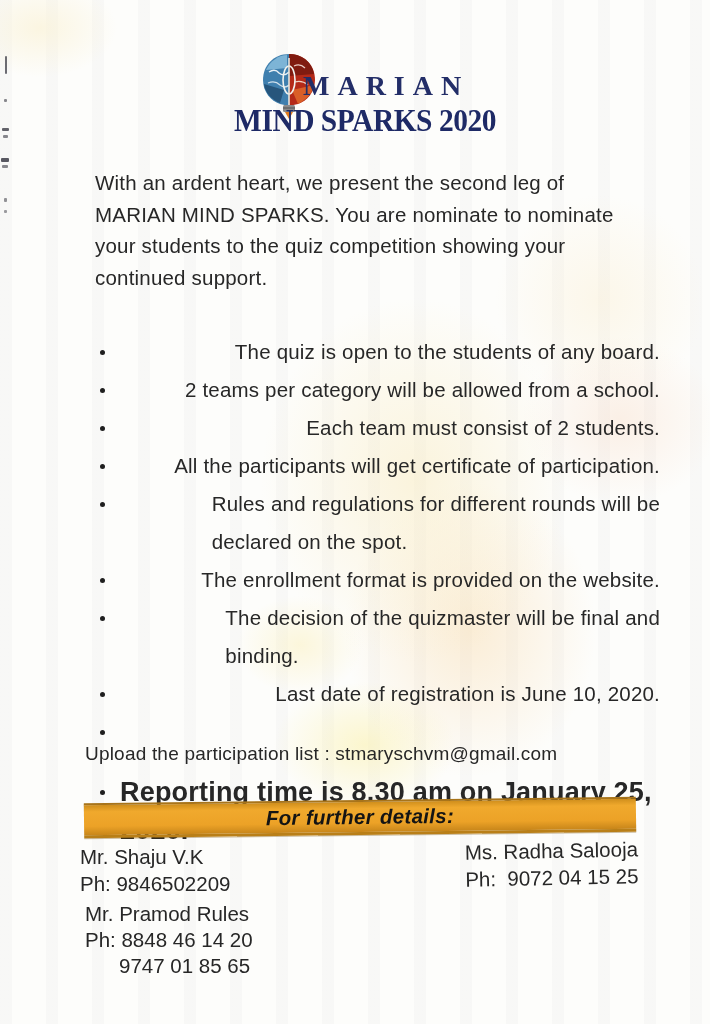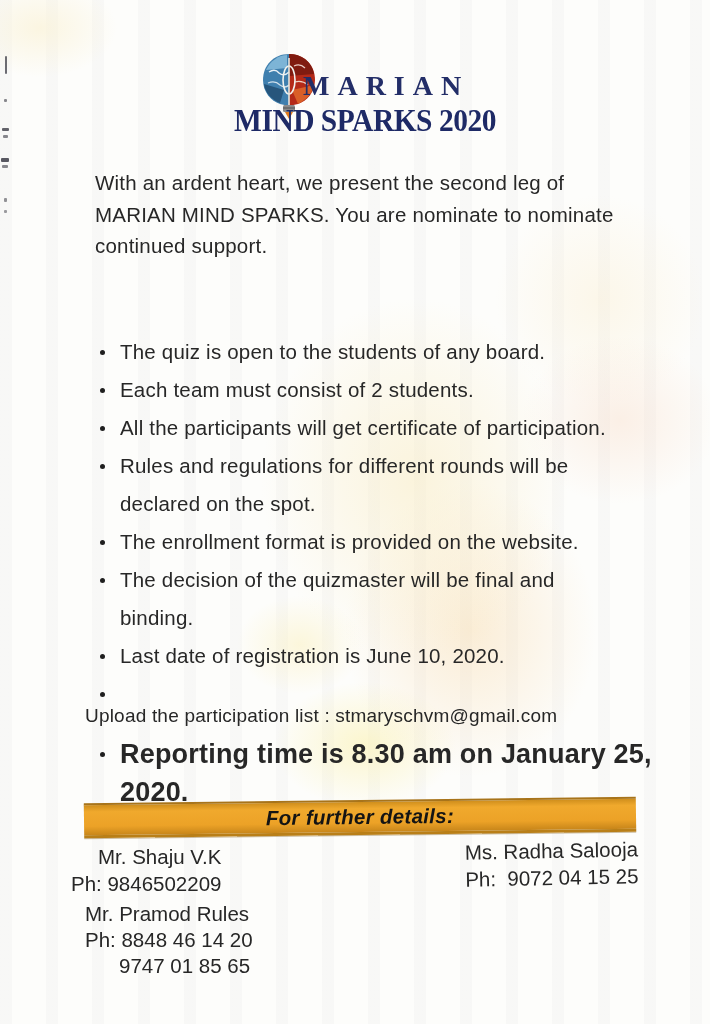--- a/index.html
+++ b/index.html
@@ -43,21 +43,21 @@
     color:#1e2a66;
   }
 
   
   .intro{position:absolute;left:95px;top:167px;width:570px;
     font-size:20.5px;line-height:31.5px;letter-spacing:0.2px;}
 
   
   .rules{position:absolute;left:85px;top:333px;width:575px;
     list-style:none;margin:0;padding:0;}
-  .rules li{display:flex;line-height:38px;font-size:20.5px;letter-spacing:0.2px;}
+  .rules li{display:flex;line-height:38px;font-size:20.5px;letter-spacing:0.2px;justify-content:space-between;}
   .rules .dot{flex:none;width:5px;height:5px;border-radius:50%;
     background:#1f1f1f;margin:17px 15px 0 15px;}
   .rules .bl{display:block;}
   .rules li.small{font-size:19px;flex-direction:column;}
   .rules li.strong{font-weight:700;font-size:27px;}
 
   
   .banner{
     position:absolute;left:84px;top:800px;width:552px;height:30px;
     transform:rotate(-0.7deg);
@@ -68,21 +68,21 @@
     display:flex;align-items:center;justify-content:center;
   }
   .banner .label{
     font-weight:700;font-style:italic;font-size:20.5px;color:#141414;
     letter-spacing:0.3px;
   }
 
   
   .contact{position:absolute;font-size:20.5px;line-height:27px;}
   .contact .phone, .contact .phone2{white-space:pre;}
-  .contact.c1{left:71px;top:843px;text-align:right;}
+  .contact.c1{left:80px;top:843px;}
   .contact.c2{left:465px;top:837px;transform:rotate(-1.1deg);}
   .contact.c3{left:85px;top:901px;line-height:26px;}
   .contact .phone2{padding-left:34px;display:block;}
 </style>
 </head>
 <body>
 
 <div class="page">
 
   <div class="edge-art">
@@ -118,28 +118,35 @@
     <line x1="29" y1="58" x2="41" y2="58" stroke="#5c5c5c" stroke-width="1.2"></line>
     <path d="M31 62 L39 62 L35 69 Z" fill="#e07a1e"></path>
   </svg>
 
   <div class="brand">MARIAN</div>
   <div class="subtitle">MIND SPARKS 2020</div>
 
   <div class="intro">
     <div>With an ardent heart, we present the second leg of</div>
     <div>MARIAN MIND SPARKS. You are nominate to nominate</div>
+    <div>your students to the quiz competition showing your</div>
     <div>continued support.</div>
   </div>
 
   <ul class="rules">
     <li>
       <span class="dot"></span>
       <span class="bt">
           <span class="bl">The quiz is open to the students of any board.</span>
+        </span>
+    </li>
+    <li>
+      <span class="dot"></span>
+      <span class="bt">
+          <span class="bl">2 teams per category will be allowed from a school.</span>
         </span>
     </li>
     <li>
       <span class="dot"></span>
       <span class="bt">
           <span class="bl">Each team must consist of 2 students.</span>
         </span>
     </li>
     <li>
       <span class="dot"></span>

